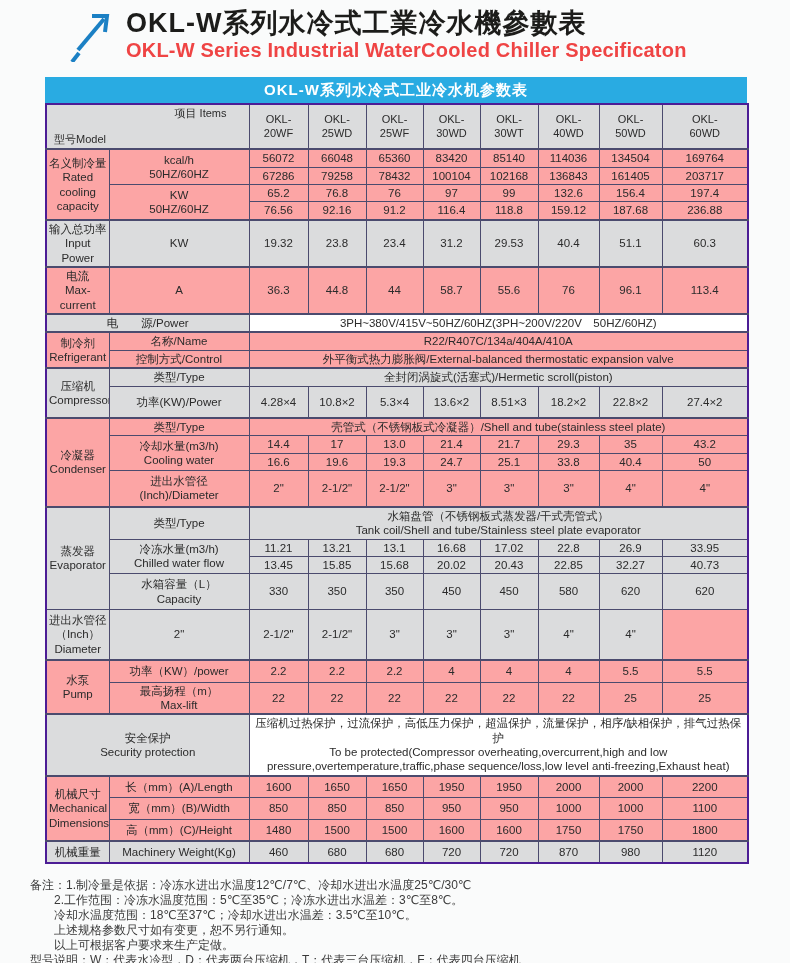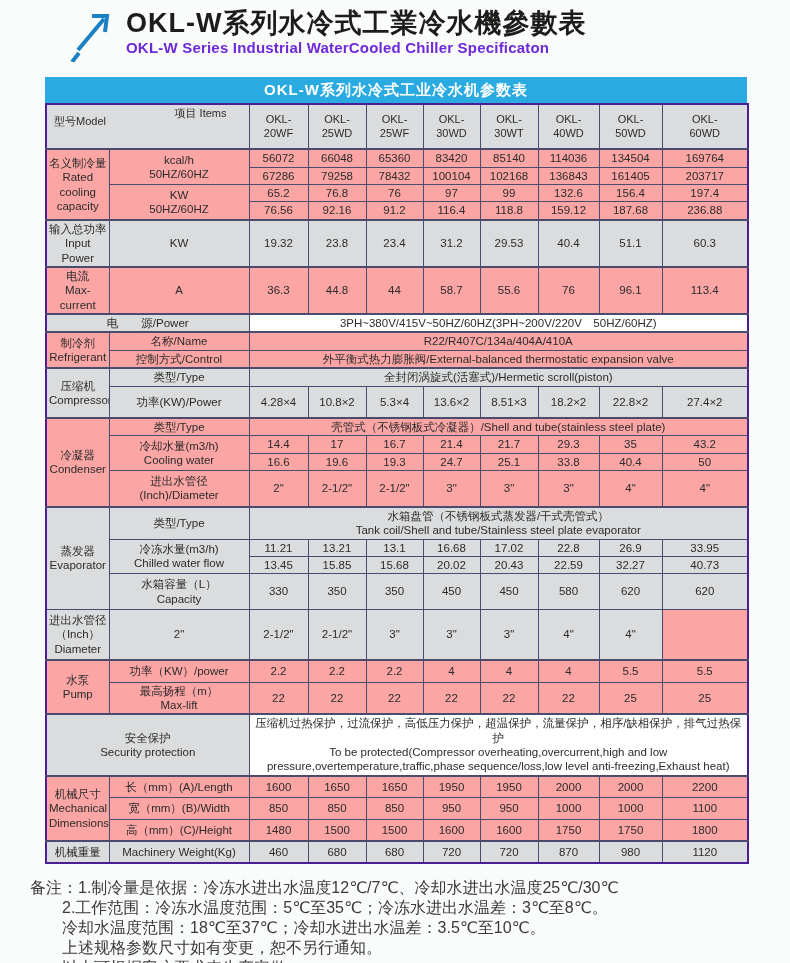--- a/index.html
+++ b/index.html
@@ -9,21 +9,21 @@
     background:#fafbfb; color:#222;
     font-family:"Liberation Sans","DejaVu Sans",sans-serif;
   }
   .page { width:790px; height:704px; padding:8px 0 0 30px; }
 
   
   .hdr { display:flex; align-items:flex-start; padding-left:40px; }
   .hdr .arrow { width:46px; height:50px; margin-top:4px; flex:0 0 auto; }
   .titles { margin-left:10px; }
   .title-zh { font-size:27px; font-weight:bold; color:#1c1c1a; letter-spacing:1px; line-height:1.15; }
-  .title-en { font-size:15px; font-weight:bold; color:#6d28d9; letter-spacing:0.2px; }
+  .title-en { font-size:20px; font-weight:bold; color:#ef4444; letter-spacing:0.2px; }
 
   
   .banner {
     width:702px; margin:15px 8px 0 15px; height:26px;
     background:#29abe2; color:#ffffff; font-weight:bold; font-size:15px;
     display:flex; align-items:center; justify-content:center; letter-spacing:1px;
   }
 
   
   table.spec {
@@ -46,25 +46,25 @@
 
   
   td.corner {
     position:relative;
     background-color:#dbdcdd;
     background-image:linear-gradient(to bottom right,
       transparent calc(50% - 0.8px), #4b4b6e calc(50% - 0.8px),
       #4b4b6e calc(50% + 0.8px), transparent calc(50% + 0.8px));
   }
   .c-items { position:absolute; top:2px; right:22px; font-size:11px; }
-  .c-model { position:absolute; bottom:20px; left:7px; font-size:11px; }
+  .c-model { position:absolute; bottom:2px; left:7px; font-size:11px; }
 
   
   .notes { margin:14px 0 0 0; padding-left:0; width:755px; }
-  .note-cn { font-size:16px; color:#3a3a3a; line-height:1.24; white-space:pre-wrap; }
+  .note-cn { font-size:12px; color:#3a3a3a; line-height:1.24; white-space:pre-wrap; }
 </style>
 </head>
 <body>
 
 <div class="page">
 
   <div class="hdr">
     <svg class="arrow" viewBox="0 0 46 50">
       <path d="M8 38 L34 7" stroke="#1b80c4" stroke-width="4" fill="none"></path>
       <path d="M22 4 L37 4 L35 20" stroke="#1b80c4" stroke-width="4" fill="none"></path>
@@ -224,21 +224,21 @@
           <td rowspan="4" class="cat">冷凝器
 Condenser</td>
           <td class="item">类型/Type</td>
           <td colspan="8">壳管式（不锈钢板式冷凝器）/Shell and tube(stainless steel plate)</td>
         </tr>
         <tr>
           <td rowspan="2" class="item">冷却水量(m3/h)
 Cooling water</td>
           <td>14.4</td>
           <td>17</td>
-          <td>16.7</td>
+          <td>13.0</td>
           <td>21.4</td>
           <td>21.7</td>
           <td>29.3</td>
           <td>35</td>
           <td>43.2</td>
         </tr>
         <tr>
           <td>16.6</td>
           <td>19.6</td>
           <td>19.3</td>
@@ -278,21 +278,21 @@
           <td>22.8</td>
           <td>26.9</td>
           <td>33.95</td>
         </tr>
         <tr class="g">
           <td>13.45</td>
           <td>15.85</td>
           <td>15.68</td>
           <td>20.02</td>
           <td>20.43</td>
-          <td>22.59</td>
+          <td>22.85</td>
           <td>32.27</td>
           <td>40.73</td>
         </tr>
         <tr class="g p4">
           <td class="item">水箱容量（L）
 Capacity</td>
           <td>330</td>
           <td>350</td>
           <td>350</td>
           <td>450</td>

